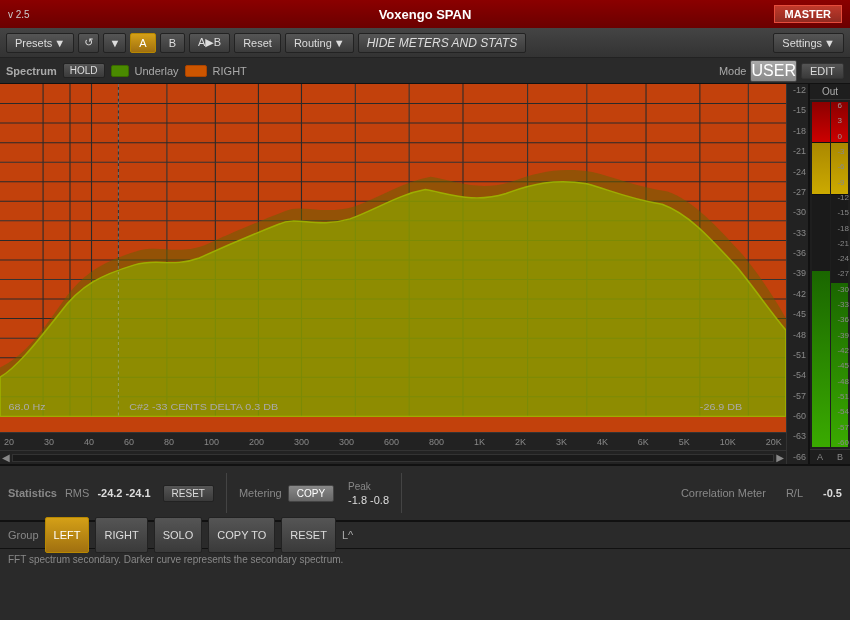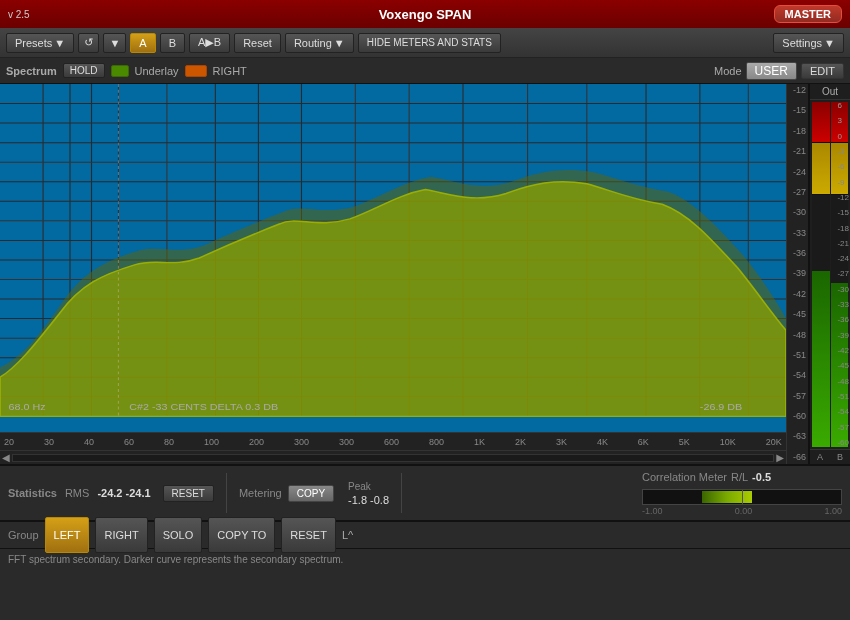--- a/index.html
+++ b/index.html
@@ -36,21 +36,21 @@
       font-size: 10px;
     }
     #master-button {
       background: linear-gradient(180deg, #c0392b 0%, #922b21 100%);
       border: 1px solid #e74c3c;
       color: #fff;
       padding: 2px 10px;
       font-size: 11px;
       font-weight: bold;
       cursor: pointer;
-      border-radius: 6px;
+      border-radius: 0;
     }
 
     
     #toolbar {
       background: linear-gradient(180deg, #444 0%, #333 100%);
       height: 30px;
       display: flex;
       align-items: center;
       padding: 0 6px;
       gap: 4px;
@@ -130,22 +130,22 @@
       margin-left: auto;
       display: flex;
       align-items: center;
       gap: 4px;
     }
     .mode-label { color: #aaa; font-size: 11px; }
     .mode-btn {
       background: linear-gradient(180deg, #888 0%, #666 100%);
       border: 1px solid #444;
       color: #fff;
-      padding: 1px 8px;
-      font-size: 12px;
+      padding: 1px 0;
+      font-size: 16px;
       cursor: pointer;
       border-radius: 2px;
     }
     .mode-btn.active { background: linear-gradient(180deg, #aaa 0%, #888 100%); }
     .edit-btn {
       background: linear-gradient(180deg, #555 0%, #3a3a3a 100%);
       border: 1px solid #333;
       color: #ddd;
       padding: 1px 8px;
       font-size: 11px;
@@ -155,21 +155,21 @@
 
     
     #main-area {
       display: flex;
       height: 380px;
     }
 
     
     #spectrum-display {
       flex: 1;
-      background: #0369a1;
+      background: #c2410c;
       position: relative;
       overflow: hidden;
     }
 
     
     #db-scale {
       width: 22px;
       background: #222;
       display: flex;
       flex-direction: column;
@@ -351,21 +351,21 @@
   <button class="toolbar-btn" style="padding:2px 5px;">↺</button>
   <button class="toolbar-btn" style="padding:2px 5px;">▼</button>
   <button class="toolbar-btn active-a">A</button>
   <button class="toolbar-btn">B</button>
   <button class="toolbar-btn">A▶B</button>
   <button class="toolbar-btn">Reset</button>
   <button class="toolbar-btn" id="routing-btn">
     <span>Routing</span>
     <span>▼</span>
   </button>
-  <button class="toolbar-btn" style="font-size:10px;">HIDE METERS AND STATS</button>
+  <button class="toolbar-btn" style="font-size:12px;font-style:italic;">HIDE METERS AND STATS</button>
   <div class="settings-btn">
     <span>Settings</span>
     <span>▼</span>
   </div>
 </div>
 
 <div id="spectrum-row">
   <span class="spectrum-label">Spectrum</span>
   <button class="hold-btn">HOLD</button>
   <div class="green-indicator"></div>
@@ -561,38 +561,24 @@
     <button class="dbfs-btn">COPY</button>
     <div style="display:flex;flex-direction:column;gap:2px;margin-left:8px;">
       <span style="color:#888;font-size:10px;">Peak</span>
       <span style="color:#ddd;font-size:11px;">-1.8   -0.8</span>
     </div>
   </div>
 
   <div class="stats-divider"></div>
 
   <div id="correlation-section">
-    <div style="display:flex;align-items:flex-end;gap:4px;">
+    <div style="display:flex;align-items:flex-end;gap:20px;">
       <span style="color:#888;font-size:11px;">Correlation Meter</span>
       <span style="color:#888;font-size:11px;">R/L</span>
       <span style="color:#ddd;font-size:11px;font-weight:bold;">-0.5</span>
-    </div>
-    <div style="margin-top:3px;">
-
-      <div style="width:200px;height:16px;background:#111;border:1px solid #444;position:relative;">
-
-        <div style="position:absolute;left:30%;top:1px;bottom:1px;width:25%;background:linear-gradient(90deg,#3a6600,#7aaa00,#aacc00);"></div>
-
-        <div style="position:absolute;left:50%;top:0;bottom:0;width:1px;background:#555;"></div>
-      </div>
-      <div style="display:flex;justify-content:space-between;width:200px;font-size:9px;color:#666;margin-top:1px;">
-        <span>-1.00</span>
-        <span>0.00</span>
-        <span>1.00</span>
-      </div>
     </div>
   </div>
 </div>
 
 <div id="group-bar">
   <span class="group-label">Group</span>
   <button class="group-btn active-left">LEFT</button>
   <button class="group-btn">RIGHT</button>
   <button class="group-btn">SOLO</button>
   <button class="group-btn">COPY TO</button>

